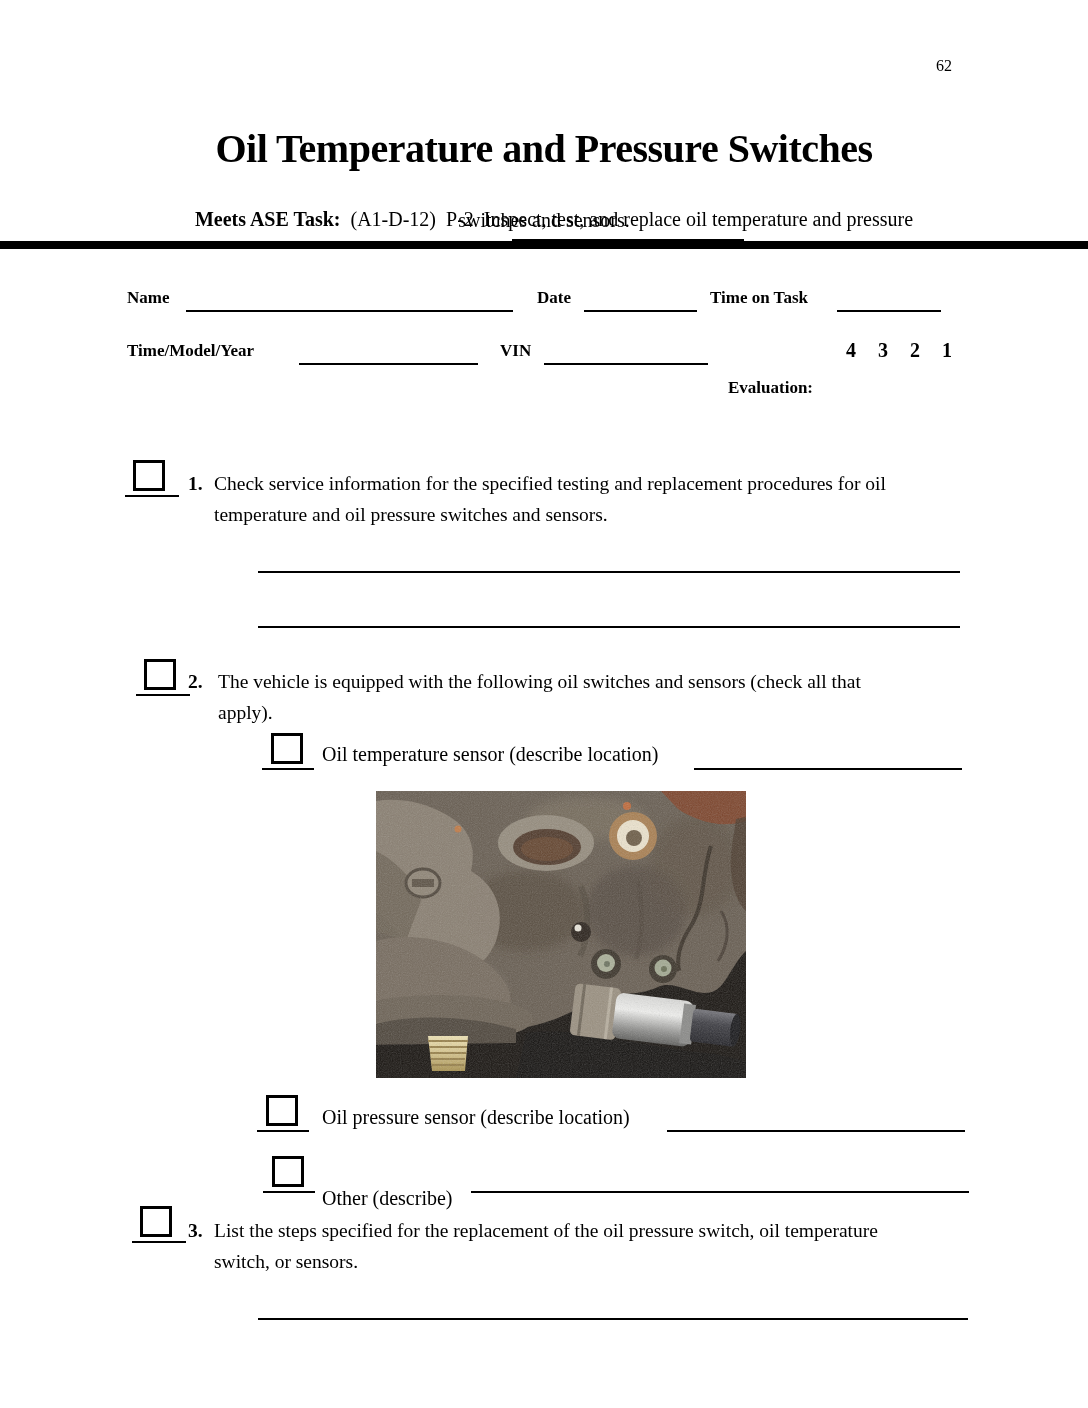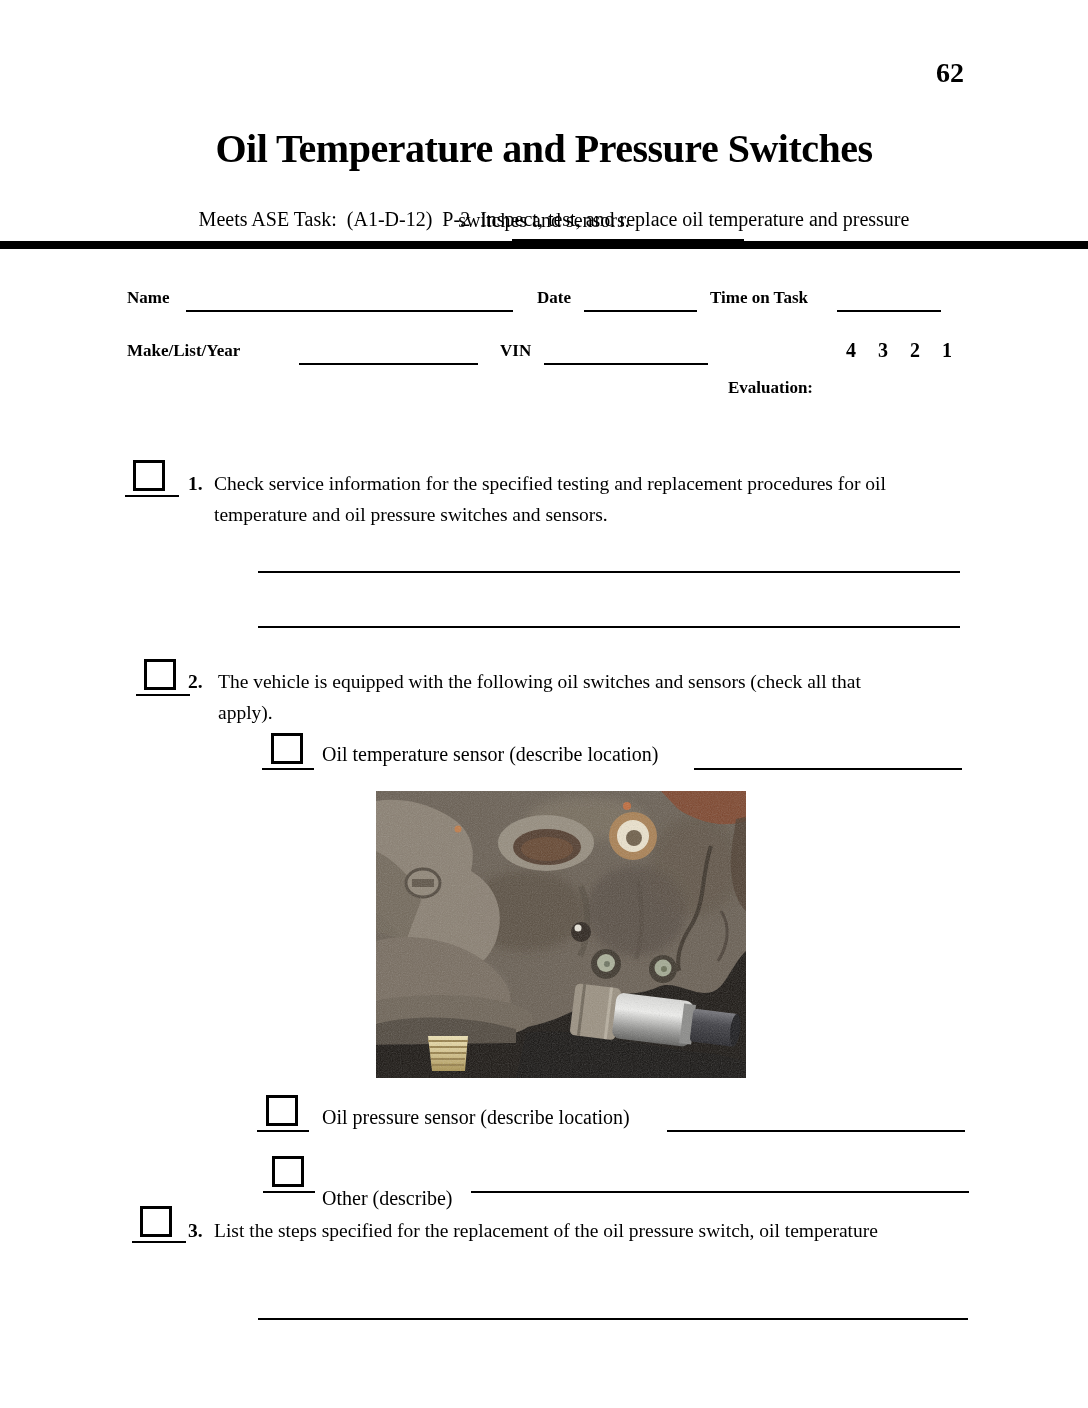--- a/index.html
+++ b/index.html
@@ -3,23 +3,23 @@
 <meta charset="utf-8">
 <style>
   html,body{margin:0;padding:0;background:#e8e8e8;}
   .page{
     position:relative;width:1088px;height:1408px;margin:0 auto;
     background:#ffffff;color:#000;
     font-family:"Liberation Serif","DejaVu Serif",serif;
     overflow:hidden;
   }
   .abs{position:absolute;}
-  .b{font-weight:normal;}
+  .b{font-weight:bold;}
   .center{left:0;width:1088px;text-align:center;}
-  .pagenum{font-size:28px;font-weight:bold;text-align:right;}
+  .pagenum{font-size:16px;font-weight:normal;text-align:right;}
   .title{font-size:40px;font-weight:bold;line-height:46px;letter-spacing:-0.5px;}
   .subline{font-size:20px;line-height:26px;white-space:pre-wrap;}
   .bar{background:#000;}
   .lbl{font-size:17px;font-weight:bold;line-height:23px;white-space:nowrap;}
   .fieldline{height:22px;border-bottom:2px solid #000;}
   .cbox{box-sizing:border-box;width:32px;height:31px;border:3px solid #000;background:#fff;}
   .cbline{height:0;border-bottom:2px solid #000;}
   .itemnum{font-size:19.5px;font-weight:bold;line-height:31px;}
   .itemtext{font-size:19.5px;line-height:31px;}
   .itemtext span{display:block;white-space:nowrap;}
@@ -43,21 +43,21 @@
   <div class="abs bar" style="left:0;top:241px;width:1088px;height:8px;"></div>
   <div class="abs bar" style="left:512px;top:239px;width:232px;height:10px;"></div>
 
   <div class="abs lbl" style="left:127px;top:286px;">Name</div>
   <div class="abs fieldline" style="left:186px;top:288px;width:327px;"></div>
   <div class="abs lbl" style="left:537px;top:286px;">Date</div>
   <div class="abs fieldline" style="left:584px;top:288px;width:113px;"></div>
   <div class="abs lbl" style="left:710px;top:286px;font-family:Liberation Serif, serif;">Time on Task</div>
   <div class="abs fieldline" style="left:837px;top:288px;width:104px;"></div>
 
-  <div class="abs lbl" style="left:127px;top:339px;">Make/List/Year</div>
+  <div class="abs lbl" style="left:127px;top:339px;">Time/Model/Year</div>
   <div class="abs fieldline" style="left:299px;top:341px;width:179px;"></div>
   <div class="abs lbl" style="left:500px;top:339px;">VIN</div>
   <div class="abs fieldline" style="left:544px;top:341px;width:164px;"></div>
   <div class="abs lbl" style="left:728px;top:339px;margin-top:37px;">Evaluation:</div>
   <div class="abs evalnum" style="left:846px;top:339px;">4</div>
   <div class="abs evalnum" style="left:878px;top:339px;">3</div>
   <div class="abs evalnum" style="left:910px;top:339px;">2</div>
   <div class="abs evalnum" style="left:942px;top:339px;">1</div>
 
   <div class="abs cbox" style="left:133px;top:460px;"></div>
@@ -180,16 +180,17 @@
   <div class="abs cbox" style="left:272px;top:1156px;"></div>
   <div class="abs cbline" style="left:263px;top:1191px;width:52px;"></div>
   <div class="abs optlabel" style="left:322px;top:1166px;margin-top:20px;">Other (describe)</div>
   <div class="abs fieldline" style="left:471px;top:1169px;width:498px;"></div>
 
   <div class="abs cbox" style="left:140px;top:1206px;"></div>
   <div class="abs cbline" style="left:132px;top:1241px;width:54px;"></div>
   <div class="abs itemnum" style="left:188px;top:1215px;">3.</div>
   <div class="abs itemtext" style="left:214px;top:1215px;">
     <span>List the steps specified for the replacement of the oil pressure switch, oil temperature</span>
+    <span>switch, or sensors.</span>
   </div>
   <div class="abs fieldline" style="left:258px;top:1296px;width:710px;"></div>
 
 </div>
 
 </body></html>

